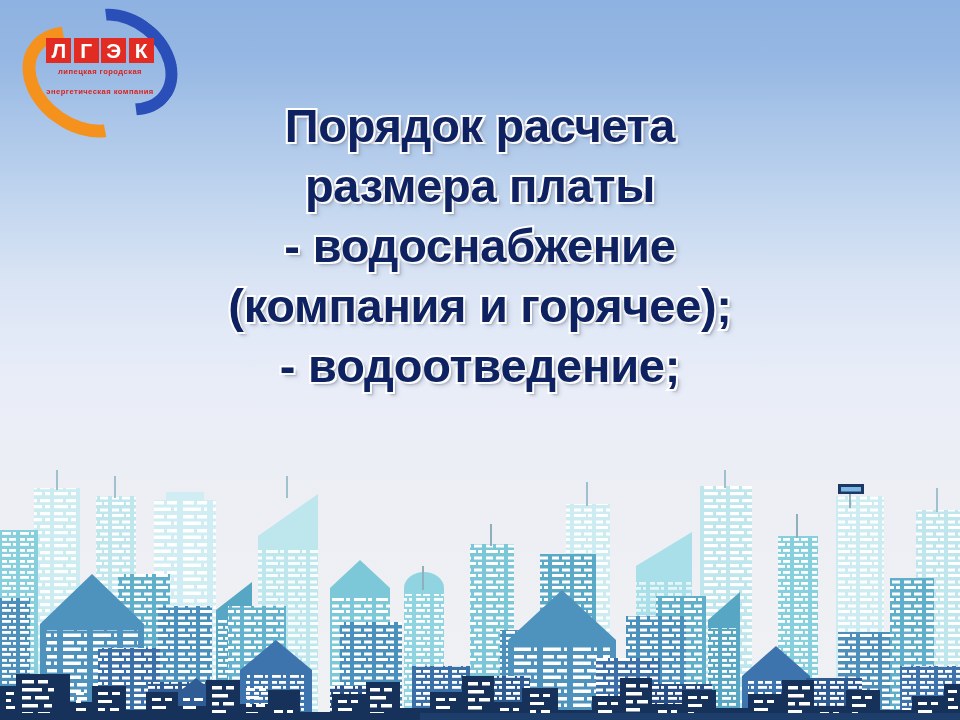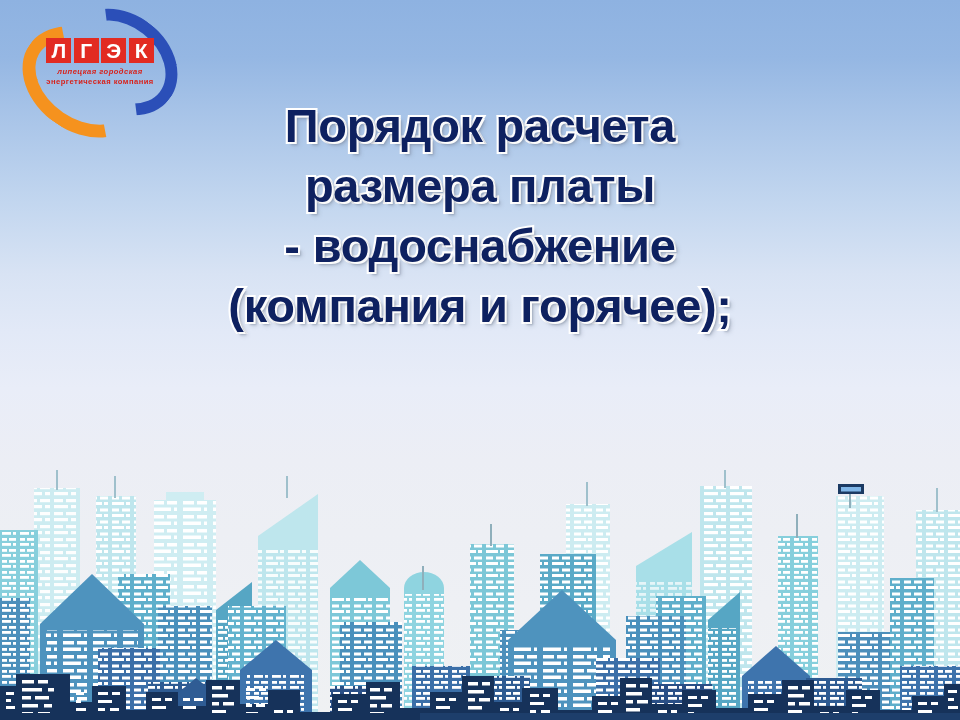--- a/index.html
+++ b/index.html
@@ -77,22 +77,22 @@
     font-size:21px; font-weight:700; line-height:25px;
     text-align:center;
     font-family:"Liberation Sans", sans-serif;
   }
   .logo-sub {
     color:#D8221B; font-weight:700;
     font-size:7.6px; letter-spacing:0.45px;
     white-space:nowrap;
     font-family:"Liberation Sans", sans-serif;
   }
-  #logo-sub1 { margin-top:4px;font-style:italic; }
-  #logo-sub2 { margin-top:1px; }
+  #logo-sub1 { margin-top:4px; }
+  #logo-sub2 { margin-top:11px; }
 
   
   #city { position:absolute; left:0; bottom:0; width:960px; height:250px; z-index:10; }
   #city svg { display:block; width:960px; height:250px; }
 
   
   #title-block {
     position:absolute; left:0; top:96px; width:960px;
     z-index:30;
     text-align:center;
@@ -470,15 +470,16 @@
       </div>
     </div>
 
   </div>
 
   <div id="title-block">
     <div class="tline">Порядок расчета</div>
     <div class="tline">размера платы</div>
     <div class="tline ind">-   водоснабжение</div>
     <div class="tline">(компания и горячее);</div>
+    <div class="tline ind">-   водоотведение;</div>
   </div>
 
 </div>
 
 </body></html>

